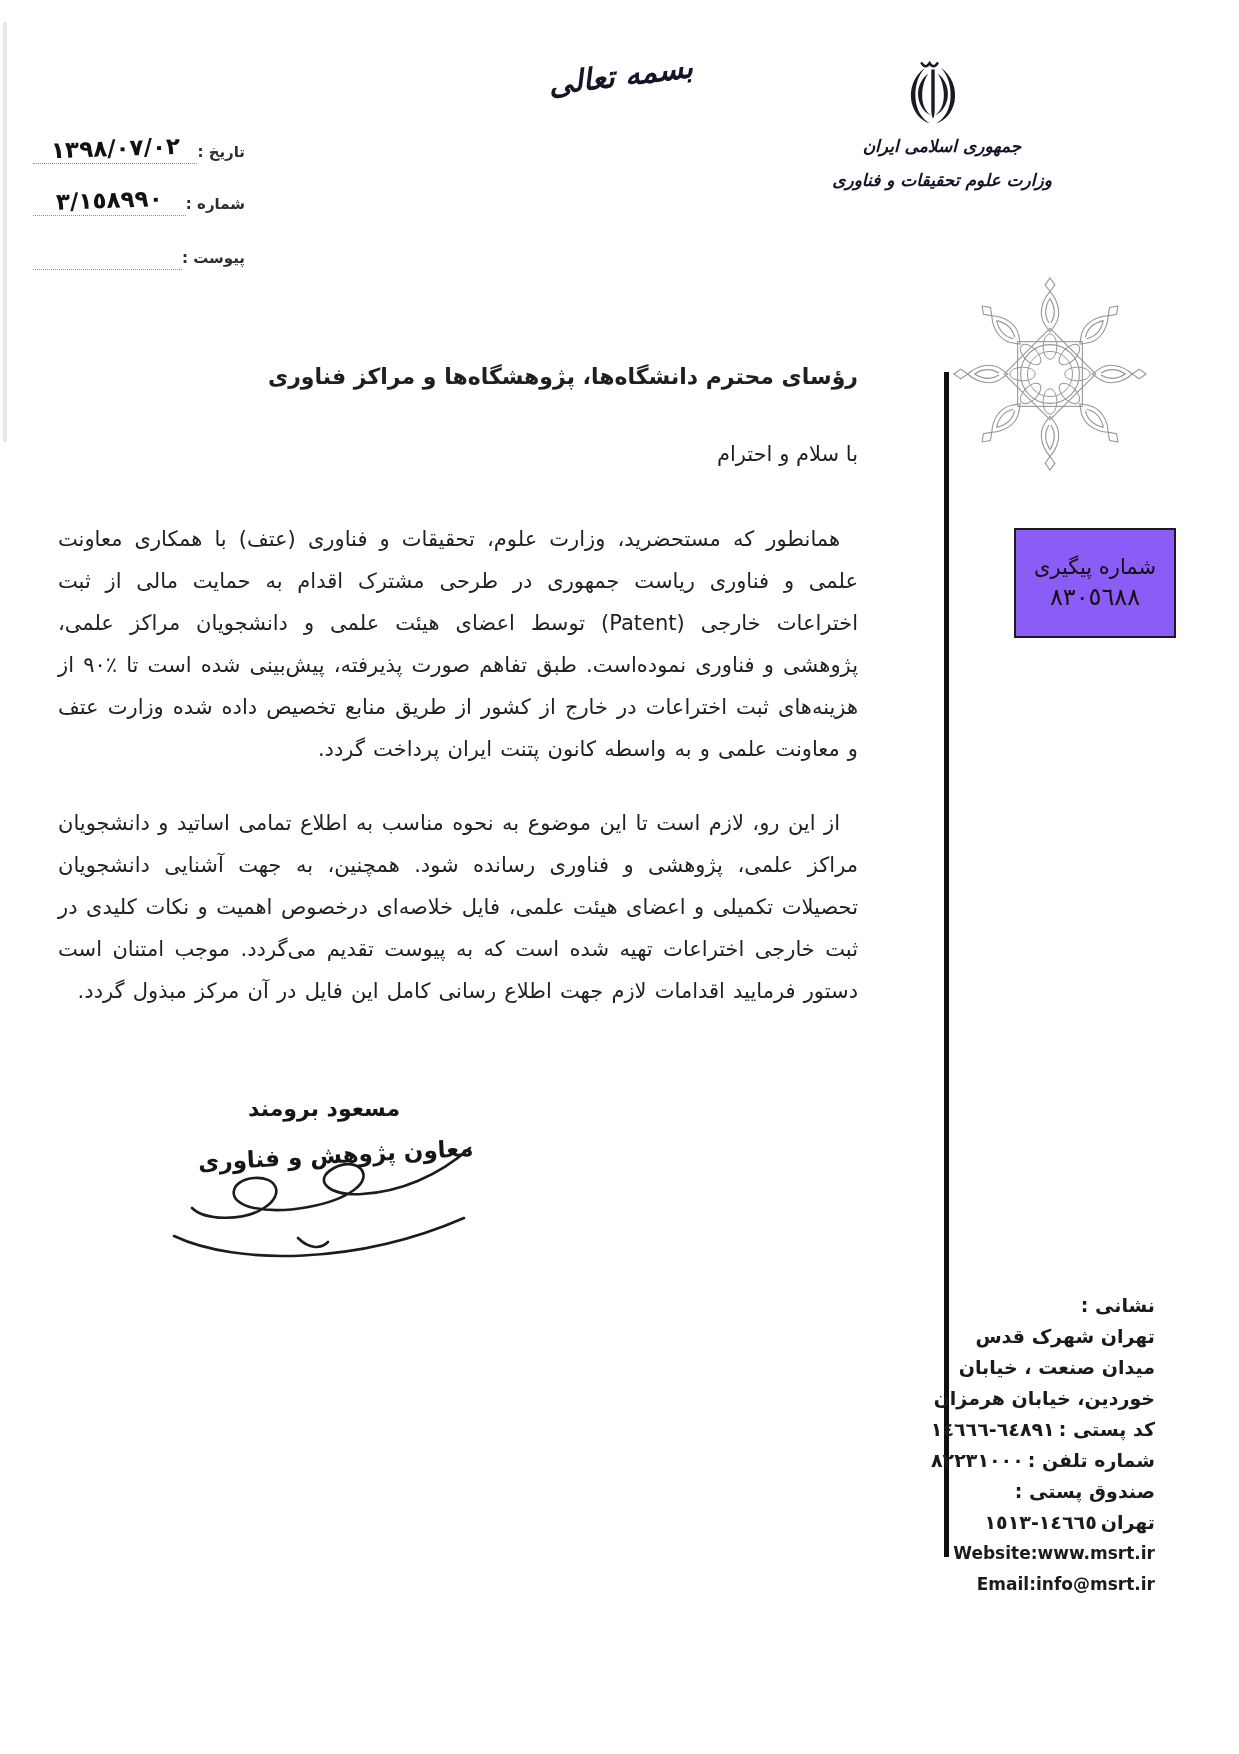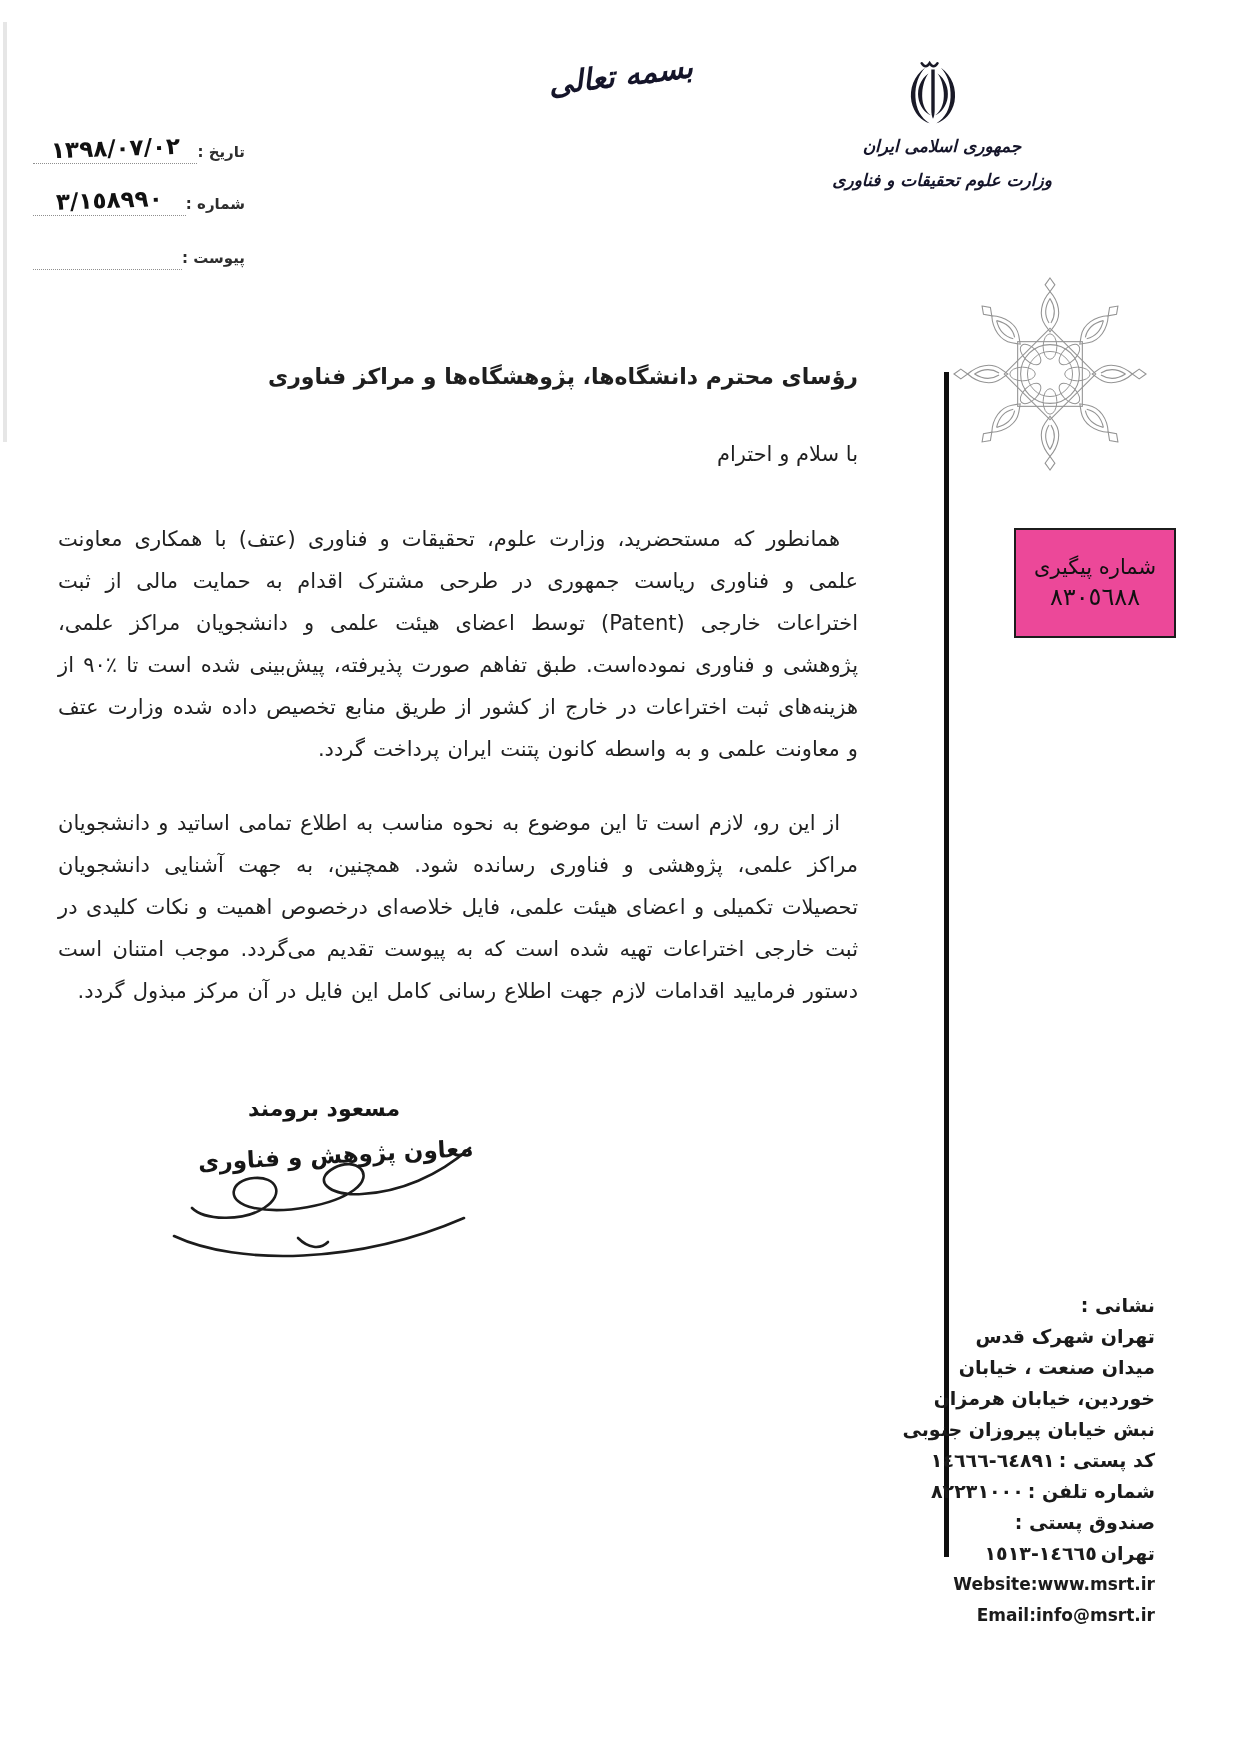--- a/index.html
+++ b/index.html
@@ -20,21 +20,21 @@
   .bismillah{left:548px;top:58px;font-size:30px;font-weight:bold;font-style:italic;color:#15152a;transform:rotate(-7deg);white-space:nowrap;}
   .emblem{left:899px;top:50px;}
   .gov-line{left:800px;width:284px;text-align:center;font-weight:bold;font-style:italic;color:#15152a;direction:rtl;white-space:nowrap;}
   .gov1{top:136px;font-size:17px;}
   .gov2{top:170px;font-size:17px;}
   
   .ornament{left:952px;top:276px;}
   .vline{left:944px;top:372px;width:5px;height:1185px;background:#0e0e0e;}
   
   .track-box{left:1014px;top:528px;width:158px;height:106px;border:2.5px solid #1c1c1c;
-    display:flex;flex-direction:column;justify-content:center;align-items:center;direction:rtl;background:#ec4899;}
+    display:flex;flex-direction:column;justify-content:center;align-items:center;direction:rtl;background:#8b5cf6;}
   .track-label{font-size:21px;color:#111;white-space:nowrap;}
   .track-num{font-size:24px;color:#111;letter-spacing:1px;margin-top:4px;}
   
   .bodycol{left:58px;width:800px;direction:rtl;}
   .recipient{top:364px;font-size:22px;font-weight:bold;text-align:right;white-space:nowrap;}
   .salutation{top:442px;font-size:21px;text-align:right;}
   .para{font-size:21px;line-height:42px;text-align:justify;text-indent:18px;word-spacing:1.5px;color:#222;}
   .para1{top:518px;}
   .para2{top:802px;}
   
@@ -137,21 +137,20 @@
     <path d="M26 118 C90 148 210 146 316 100"></path>
     <path d="M150 120 C160 130 172 132 180 124"></path>
   </g>
 </svg>
 
 <div class="abs address">
   <div class="addr-line">نشانی :</div>
   <div class="addr-line">تهران شهرک قدس</div>
   <div class="addr-line">میدان صنعت ، خیابان</div>
   <div class="addr-line">خوردین، خیابان هرمزان</div>
-  <div class="addr-line">نبش خیابان پیروزان جنوبی</div>
   <div class="addr-line">
     <span>کد پستی :</span><span class="num">١٤٦٦٦-٦٤٨٩١</span>
   </div>
   <div class="addr-line">
     <span>شماره تلفن :</span><span class="num">٨٢٢٣١٠٠٠</span>
   </div>
   <div class="addr-line">صندوق پستی :</div>
   <div class="addr-line">
     <span>تهران</span><span class="num">١٥١٣-١٤٦٦٥</span>
   </div>

